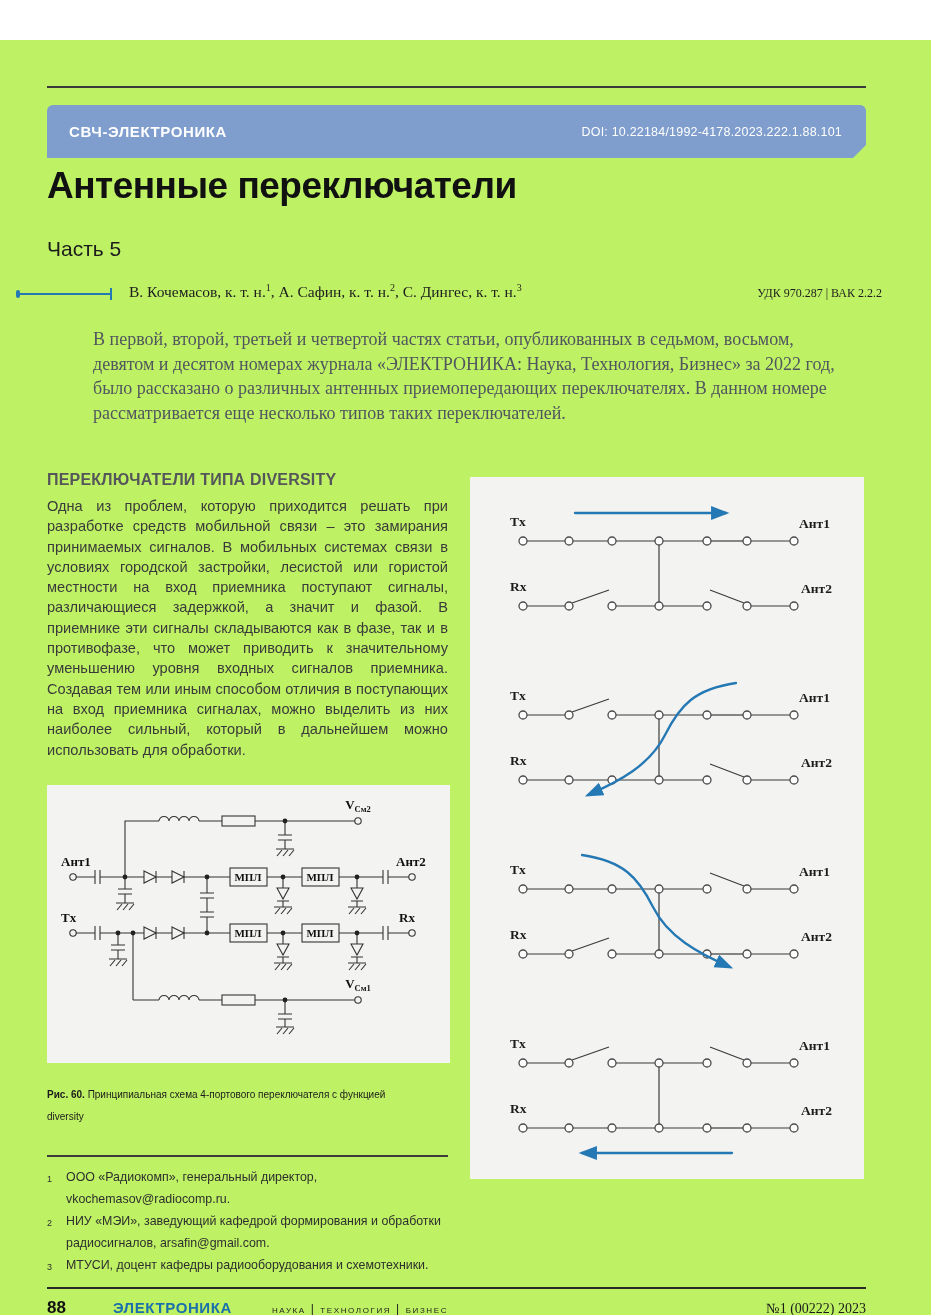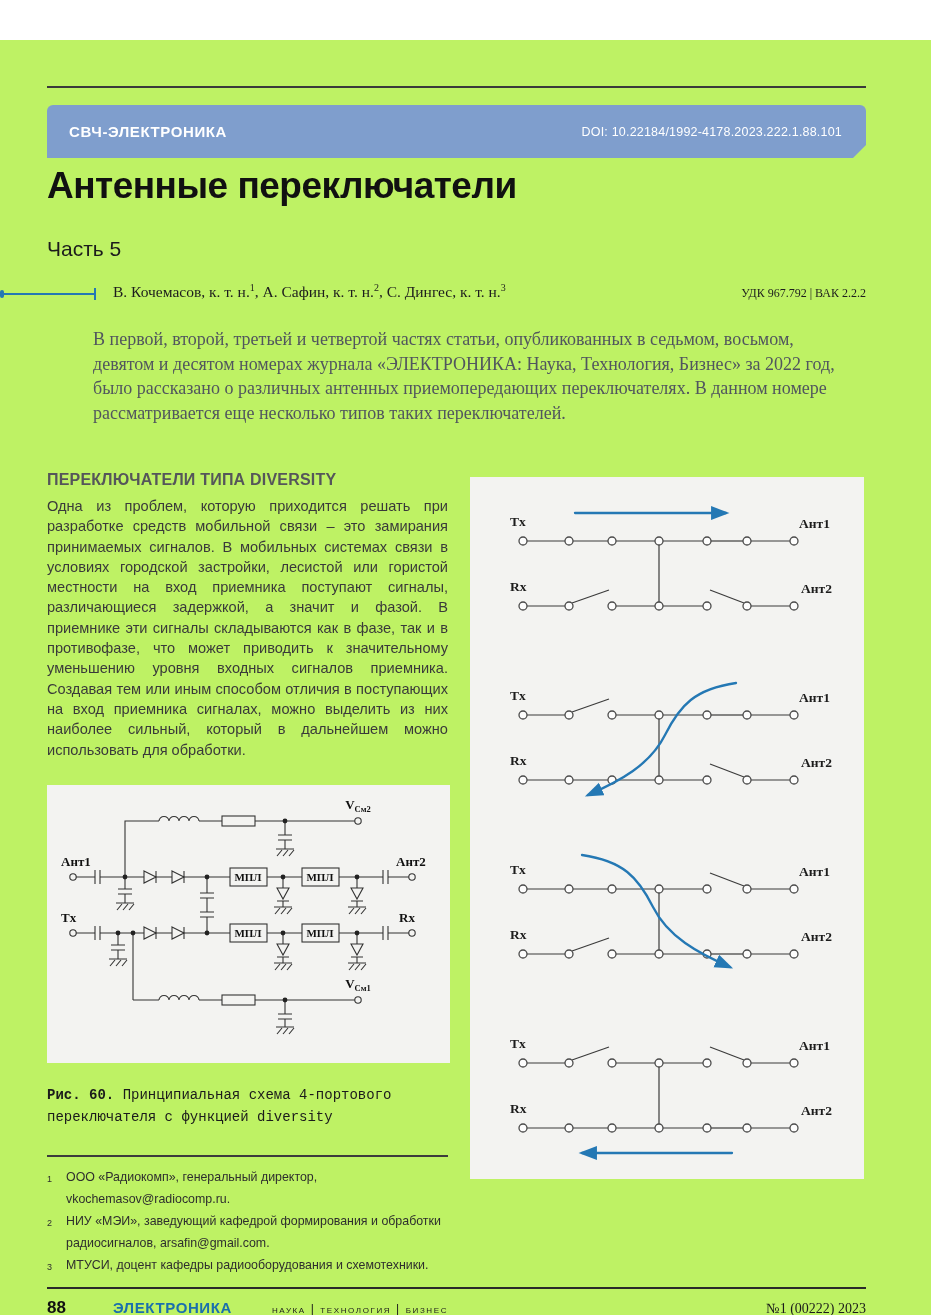--- a/index.html
+++ b/index.html
@@ -13,38 +13,38 @@
              border-radius:6px 6px 0 0; display:flex; align-items:center; justify-content:space-between;
              padding:0 24px 0 22px;
              clip-path:polygon(0 0, 100% 0, 100% calc(100% - 13px), calc(100% - 13px) 100%, 0 100%); }
   .hdr-label { color:#fff; font-weight:bold; font-size:15px; letter-spacing:0.6px; }
   .hdr-doi { color:#fff; font-size:12.5px; letter-spacing:0.2px; }
 
   .title { position:absolute; left:47px; top:125px; font-size:37px; font-weight:bold; color:#111;
            letter-spacing:-0.5px; }
   .subtitle { position:absolute; left:47px; top:197px; font-size:21px; color:#1c1c1c; }
 
-  .authors-row { position:absolute; left:0; top:242px; width:866px; height:24px; }
+  .authors-row { position:absolute; left:16px; top:242px; width:866px; height:24px; }
   .auth-deco { position:absolute; left:0; top:11px; width:96px; height:2px; background:#2478b4; }
   .auth-deco::before { content:""; position:absolute; left:0; top:-3px; width:4px; height:8px; background:#2478b4; border-radius:2px; }
   .auth-deco::after { content:""; position:absolute; right:0; top:-5px; width:2px; height:12px; background:#2478b4; }
   .authors { position:absolute; left:113px; top:0; font-family:"Liberation Serif", serif; font-size:15.5px; color:#1d1d1d; }
   .authors sup { font-size:10px; }
   .udk { position:absolute; right:0; top:4px; font-family:"Liberation Serif", serif; font-size:12px; color:#1d1d1d; }
 
   .lead { position:absolute; left:93px; top:287px; width:748px; font-family:"Liberation Serif", serif;
           font-size:18px; line-height:24.6px; color:#51565e; }
 
   .col-left { position:absolute; left:47px; top:431px; width:401px; }
   .sec-head { font-size:16px; font-weight:bold; color:#55565a; letter-spacing:0.2px; margin-bottom:7px; }
   .body-par { font-size:14.6px; line-height:20.3px; text-align:justify; color:#3a3a3a; }
 
   .fig-panel { background:#f3f3f1; }
   .fig60 { margin-top:25px; width:403px; height:278px; }
-  .caption { margin-top:21px; font-family:Liberation Mono, monospace; font-size:14px; line-height:22px; color:#1b1b1b; width:360px; }
+  .caption { margin-top:21px; font-family:Liberation Sans, sans-serif; font-size:10px; line-height:22px; color:#1b1b1b; width:360px; }
   .caption .b { font-weight:bold; }
 
   .fn-rule { margin-top:27px; width:401px; height:2px; background:#3c3c3c; }
   .footnotes { margin-top:9px; }
   .fn { display:flex; font-size:12.4px; line-height:22px; color:#2e2e2e; }
   .fn .fnsup { width:19px; flex:none; font-size:9px; padding-top:2px; color:#2e2e2e; }
   .fn .fntxt { flex:1; }
 
   .col-right { position:absolute; left:470px; top:437px; width:394px; }
   .fig61 { width:394px; height:702px; padding-top:2px; }
@@ -81,21 +81,21 @@
     <span class="hdr-label">СВЧ-ЭЛЕКТРОНИКА</span>
     <span class="hdr-doi">DOI: 10.22184/1992-4178.2023.222.1.88.101</span>
   </div>
 
   <h1 class="title">Антенные переключатели</h1>
   <div class="subtitle">Часть 5</div>
 
   <div class="authors-row">
     <div class="auth-deco"></div>
     <div class="authors">В. Кочемасов, к. т. н.<sup>1</sup>, А. Сафин, к. т. н.<sup>2</sup>, С. Дингес, к. т. н.<sup>3</sup></div>
-    <div class="udk">УДК 967.792 | ВАК 2.2.2</div>
+    <div class="udk">УДК 970.287 | ВАК 2.2.2</div>
   </div>
 
   <p class="lead">В первой, второй, третьей и четвертой частях статьи, опубликованных в седьмом, восьмом, девятом и десятом номерах журнала «ЭЛЕКТРОНИКА: Наука, Технология, Бизнес» за 2022 год, было рассказано о различных антенных приемопередающих переключателях. В данном номере рассматривается еще несколько типов таких переключателей.</p>
 
   <div class="col-left">
     <div class="sec-head">ПЕРЕКЛЮЧАТЕЛИ ТИПА DIVERSITY</div>
     <p class="body-par">Одна из проблем, которую приходится решать при разработке средств мобильной связи – это замирания принимаемых сигналов. В мобильных системах связи в условиях городской застройки, лесистой или гористой местности на вход приемника поступают сигналы, различающиеся задержкой, а значит и фазой. В приемнике эти сигналы складываются как в фазе, так и в противофазе, что может приводить к значительному уменьшению уровня входных сигналов приемника. Создавая тем или иным способом отличия в поступающих на вход приемника сигналах, можно выделить из них наиболее сильный, который в дальнейшем можно использовать для обработки.</p>
 
     <div class="fig-panel fig60">
       <svg viewBox="0 0 403 278" width="403" height="278">

